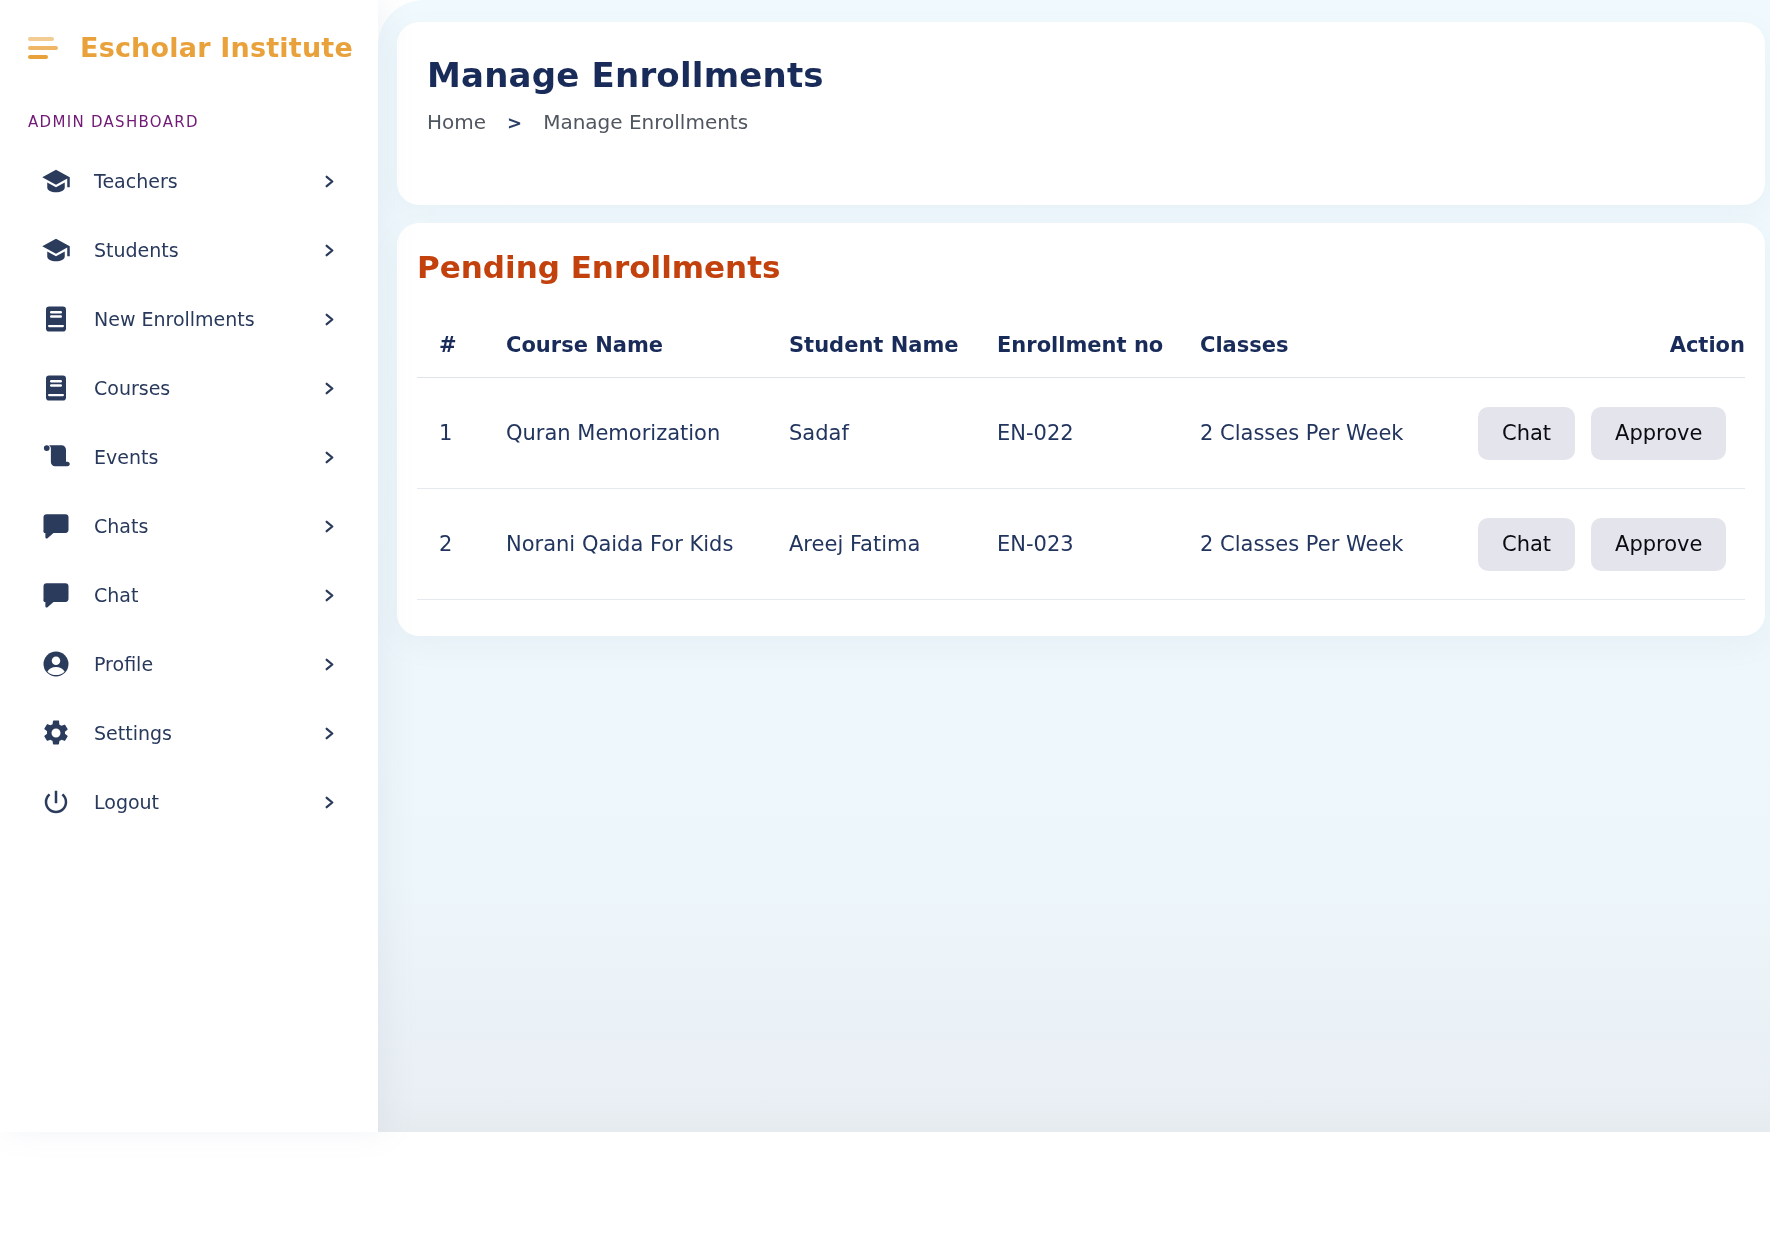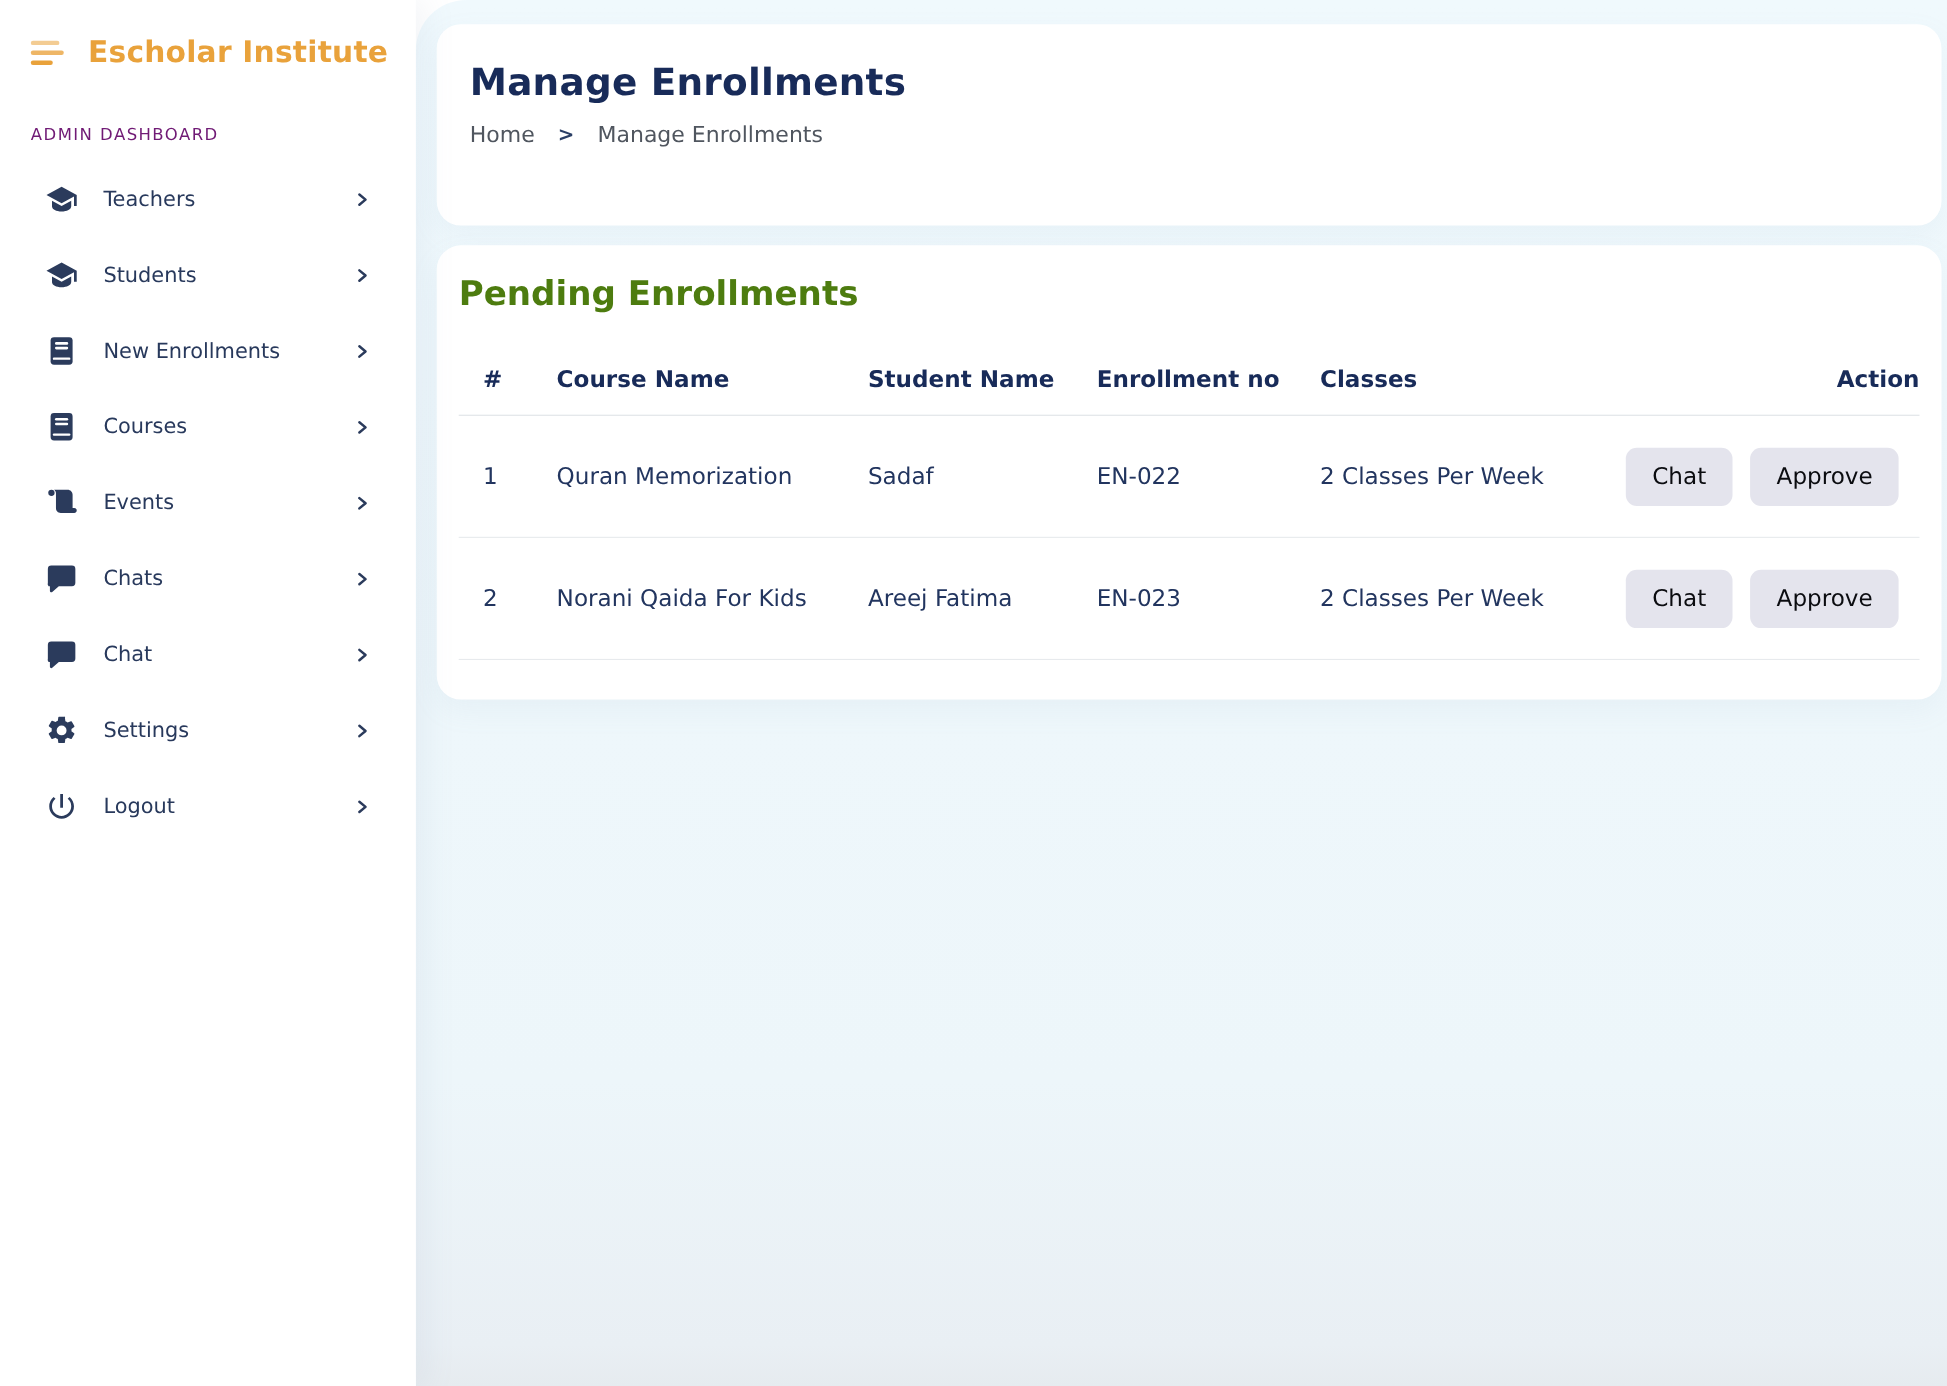--- a/index.html
+++ b/index.html
@@ -3,21 +3,21 @@
 <meta charset="utf-8">
 <style>
   * { box-sizing: border-box; }
   html, body { margin: 0; padding: 0; }
   body {
     width: 1770px; height: 1260px;
     background: #ffffff;
     font-family: "DejaVu Sans", "Liberation Sans", sans-serif;
     overflow: hidden;
   }
-  .app { position: relative; width: 1770px; height: 1260px; }
+  .app { position: relative; width: 1770px; height: 1132px; }
 
   
   .sidebar {
     position: absolute; left: 0; top: 0; bottom: 0; width: 378px;
     background: #ffffff; z-index: 2;
     box-shadow: 8px 0 28px rgba(125, 150, 175, 0.10);
     padding: 32px 0 0 28px;
   }
   .brand { display: flex; align-items: center; gap: 22px; }
   .menu-toggle { width: 30px; display: flex; flex-direction: column; gap: 5px; cursor: pointer; padding: 4px 0; }
@@ -58,21 +58,21 @@
   .header-card { height: 183px; padding: 32px 30px; margin-bottom: 18px; }
   .page-title {
     margin: 0; font-size: 34px; line-height: 42px; font-weight: 700;
     color: #182B59; letter-spacing: .2px;
   }
   .breadcrumb { margin-top: 14px; display: flex; align-items: center; gap: 21px; font-size: 20px; color: #50565F; }
   .crumb { color: #50565F; }
   .crumb-sep { color: #2B3F66; font-weight: 700; font-size: 18px; }
 
   .table-card { padding: 24px 20px 36px 20px; }
-  .card-title { margin: 0; font-size: 31px; line-height: 40px; font-weight: 700; color: #4d7c0f; }
+  .card-title { margin: 0; font-size: 31px; line-height: 40px; font-weight: 700; color: #c2410c; }
 
   .tbl { margin-top: 0; }
   .tr { display: grid; grid-template-columns: 67px 283px 208px 203px 300px 1fr; align-items: center; }
   .tr.head { border-bottom: 1.5px solid #DFE3E7; }
   .th {
     padding: 46px 0 20px 22px; font-size: 21px; font-weight: 700; color: #182B59;
   }
   .th.action-col { text-align: right; padding-left: 0; }
   .tr.row { height: 111px; border-bottom: 1.5px solid #E7EAED; }
   .td { padding-left: 22px; font-size: 21px; color: #22355F; }
@@ -212,20 +212,33 @@
             </svg>
           </span>
       </a>
       <a class="nav-item">
         <span class="nav-icon">
             <svg>
               <use href="#i-chat"></use>
             </svg>
           </span>
         <span class="nav-label">Chat</span>
+        <span class="nav-chevron">
+            <svg>
+              <use href="#i-chev"></use>
+            </svg>
+          </span>
+      </a>
+      <a class="nav-item">
+        <span class="nav-icon">
+            <svg>
+              <use href="#i-user"></use>
+            </svg>
+          </span>
+        <span class="nav-label">Profile</span>
         <span class="nav-chevron">
             <svg>
               <use href="#i-chev"></use>
             </svg>
           </span>
       </a>
       <a class="nav-item">
         <span class="nav-icon">
             <svg>
               <use href="#i-gear"></use>

